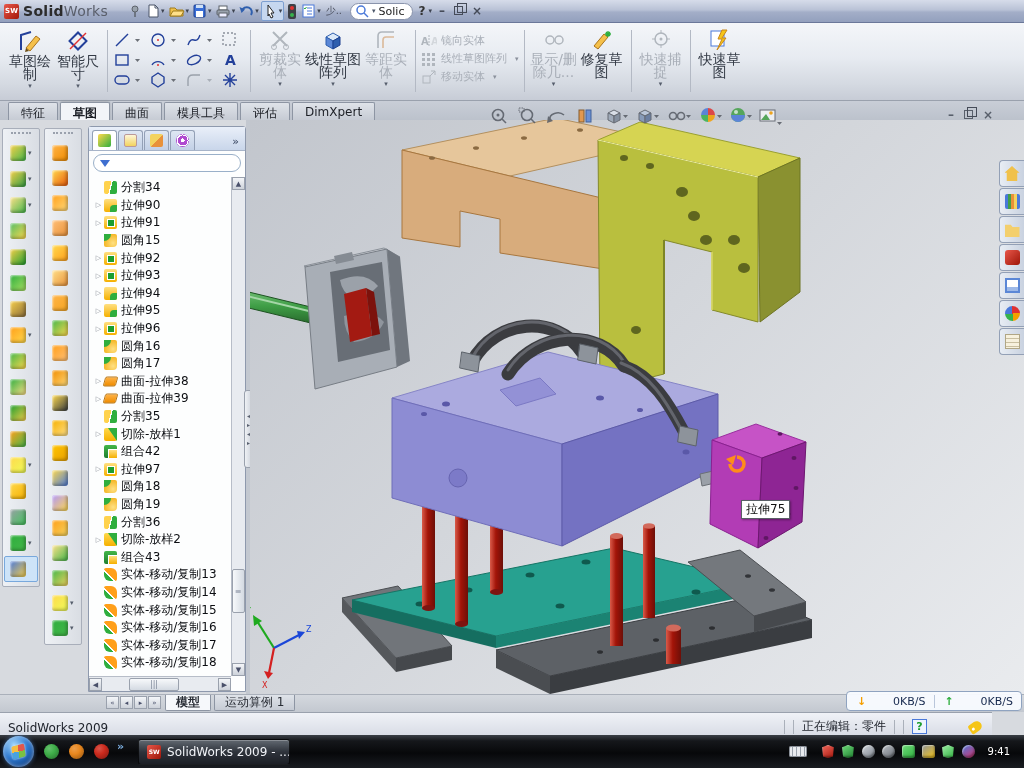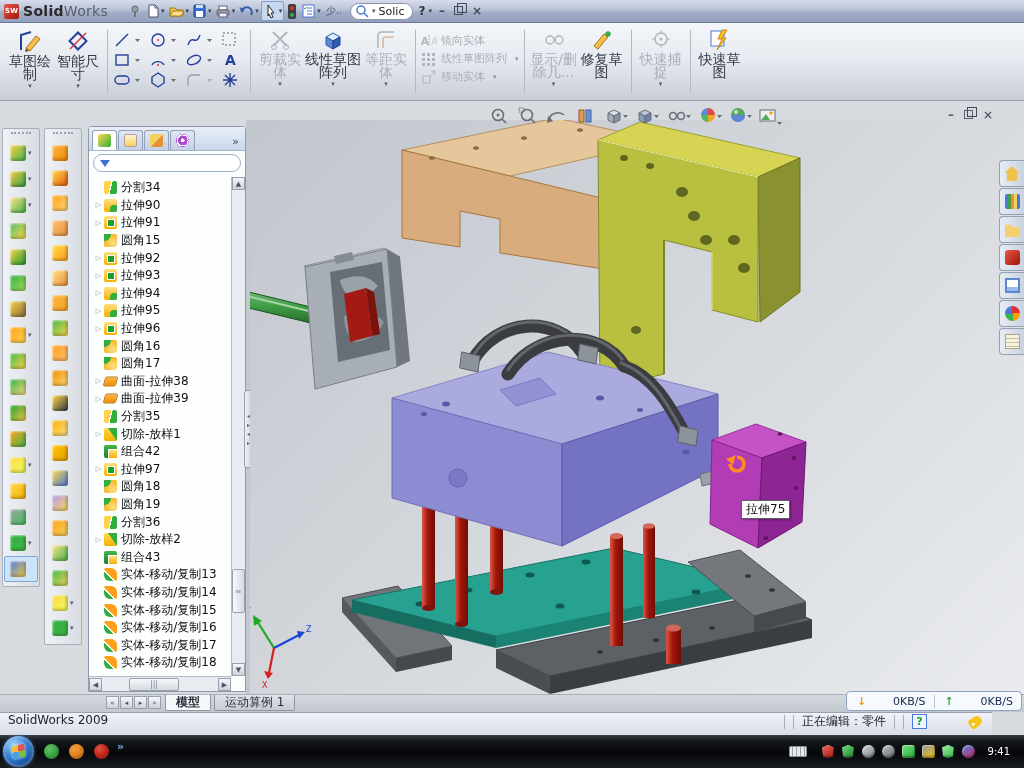--- a/index.html
+++ b/index.html
@@ -151,21 +151,21 @@
   .doctabs { position:absolute; left:0; top:694px; width:1024px; height:18px; background:linear-gradient(#d4d8de,#c3c8d0);
     border-top:1px solid #aab0ba; display:flex; align-items:flex-start; padding-left:106px; }
   .navbtn { width:13px; height:13px; margin:1px 1px 0 0; background:linear-gradient(#f4f6f9,#cdd2da); border:1px solid #9aa1ad;
     font-size:7px; color:#49506a; text-align:center; line-height:12px; }
   .dtab { padding:0 10px; height:16px; line-height:15px; font-size:12px; border:1px solid #8d95a3; margin-left:3px;
     background:linear-gradient(#dfe3e9,#c6cbd4); color:#2a2e36; border-top:none; border-radius:0 0 2px 2px; }
   .dtab.active { background:#f6f8fb; font-weight:bold; }
 
   
   .statusbar { position:absolute; left:0; top:712px; width:992px; height:23px;
-    background:linear-gradient(#f0f2f7,#d9dde6); border-top:1px solid #9aa1ad; display:flex; align-items:flex-start; color:#20242c;gap:12px; }
+    background:linear-gradient(#f0f2f7,#d9dde6); border-top:1px solid #9aa1ad; display:flex; align-items:flex-end; color:#20242c;gap:12px; }
   .sb-app { padding-left:8px; }
   .sb-right { margin-left:auto; display:flex; align-items:center; gap:8px; padding-right:10px; }
   .sb-pipe { width:1px; height:14px; background:#aab0ba; }
   .sb-help { width:15px; height:15px; border:1px solid #4a79d9; background:#eef4ff; color:#1d9e2f; font-weight:bold;
     font-size:11px; text-align:center; line-height:14px; }
   .sb-tag { width:13px; height:10px; background:#f5c518; border-radius:2px 5px 5px 2px; transform:rotate(-35deg); position:relative; }
   .sb-tag:after { content:""; position:absolute; left:2px; top:3.5px; width:3px; height:3px; border-radius:50%; background:#fff; }
 
   
   .taskbar { position:absolute; left:0; top:735px; width:1024px; height:33px;
@@ -463,20 +463,28 @@
     <div class="vsep"></div>
     <div class="bigbtn">
       <svg width="24" height="24">
         <rect x="3" y="3" width="13" height="15" fill="#fff" stroke="#4a79d9"></rect>
         <path d="M14 2 L10 11 h4 L9 22 L18 10 h-4 L19 2 Z" fill="#f5c518" stroke="#c9861a"></path>
       </svg>
       <span class="blabel">快速草图</span>
     </div>
   </div>
 
+  <div class="tabrow" id="cmtabs">
+      <div class="cmtab">特征</div>
+      <div class="cmtab active">草图</div>
+      <div class="cmtab">曲面</div>
+      <div class="cmtab">模具工具</div>
+      <div class="cmtab">评估</div>
+      <div class="cmtab">DimXpert</div>
+    </div>
 
   <div class="work">
 
     <div class="tbcol" id="tb1">
         <div class="tbtn">
           <span class="tbi" style="background: linear-gradient(135deg, rgb(247, 207, 74), rgb(67, 182, 73));"></span>
           <span class="tdd">▾</span>
         </div>
         <div class="tbtn">
           <span class="tbi" style="background: linear-gradient(135deg, rgb(247, 207, 74), rgb(47, 158, 68));"></span>
@@ -1089,20 +1097,24 @@
     <div class="orb">
         <div class="orbflag"></div>
       </div>
     <div class="quick" id="quicklaunch">
         <span class="qicon" style="background: radial-gradient(circle at 35% 30%, rgba(255, 255, 255, 0.2), rgb(63, 174, 73) 40%, rgba(0, 0, 0, 0.4)) rgb(63, 174, 73);"></span>
         <span class="qicon" style="background: radial-gradient(circle at 35% 30%, rgba(255, 255, 255, 0.2), rgb(232, 135, 30) 40%, rgba(0, 0, 0, 0.4)) rgb(232, 135, 30);"></span>
         <span class="qicon" style="background: radial-gradient(circle at 35% 30%, rgba(255, 255, 255, 0.2), rgb(204, 42, 29) 40%, rgba(0, 0, 0, 0.4)) rgb(204, 42, 29);"></span>
         <span class="qchev">»</span>
       </div>
     <div id="taskbtns" style="display:flex;">
+        <div class="taskbtn active">
+          <span class="tbicon sw">SW</span>
+          <span>SolidWorks 2009 - ...</span>
+        </div>
       </div>
     <div class="tray">
       <span class="kbicon"></span>
       <span id="trayicons" style="display:flex;gap:7px;">
           <span class="trayic shield" style="background: linear-gradient(145deg, rgb(242, 106, 94), rgb(163, 20, 10));"></span>
           <span class="trayic shield" style="background: linear-gradient(145deg, rgb(111, 220, 122), rgb(29, 126, 47));"></span>
           <span class="trayic round" style="background: linear-gradient(145deg, rgb(207, 212, 218), rgb(125, 132, 141));"></span>
           <span class="trayic round" style="background: linear-gradient(145deg, rgb(185, 190, 196), rgb(107, 112, 119));"></span>
           <span class="trayic " style="background: linear-gradient(145deg, rgb(111, 220, 122), rgb(47, 174, 62));"></span>
           <span class="trayic " style="background: linear-gradient(145deg, rgb(141, 147, 155), rgb(245, 197, 24));"></span>

